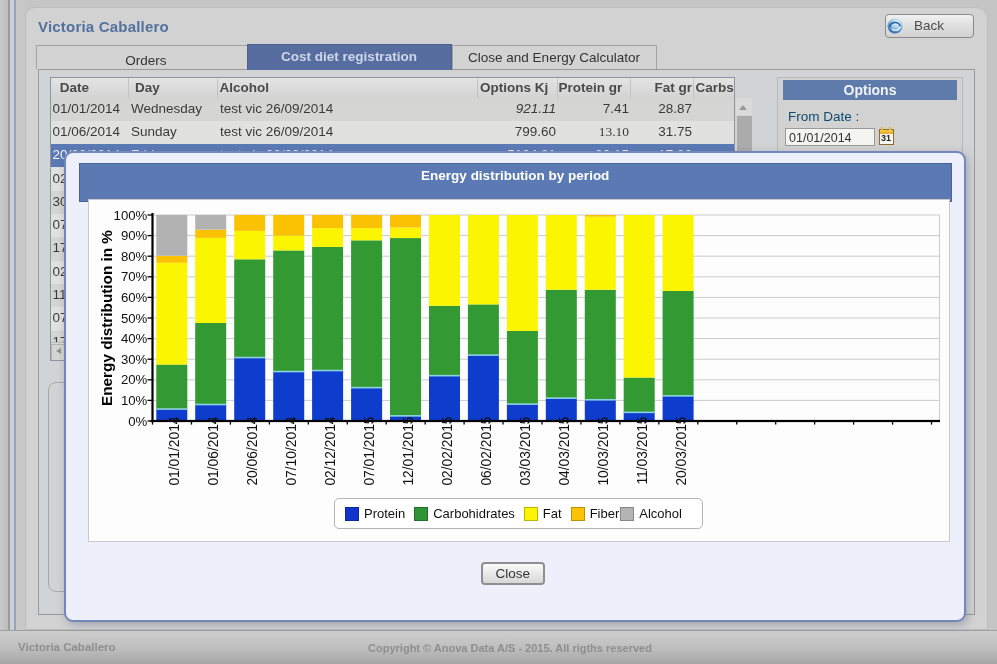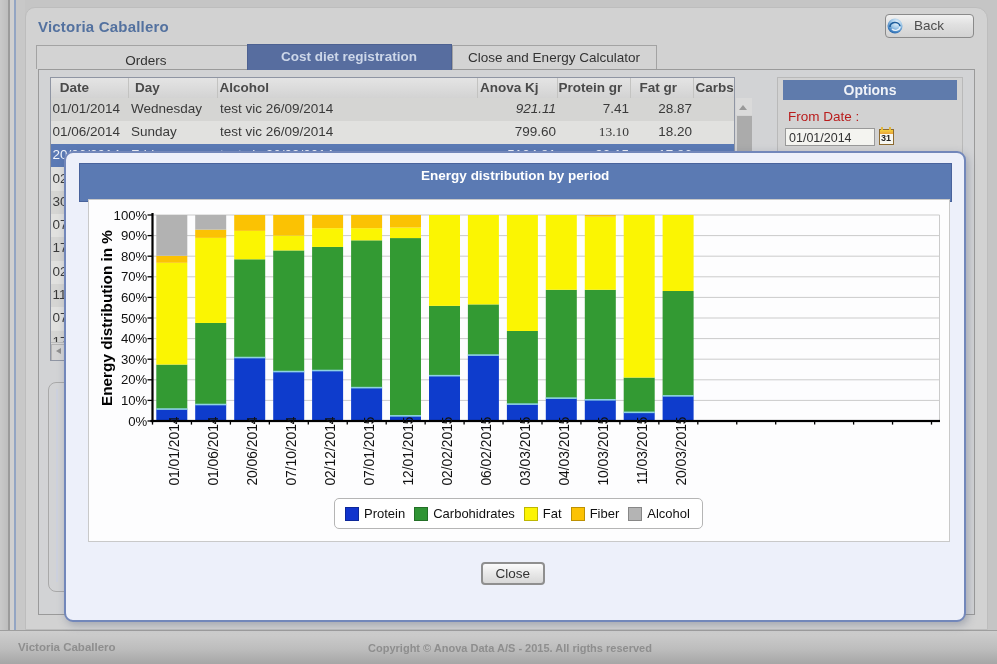--- a/index.html
+++ b/index.html
@@ -46,23 +46,23 @@
 <div class="abs" style="left:246.5px;top:44px;width:205px;height:25.5px;box-sizing:border-box;background:#576d9f;border:1px solid #4d6191;border-bottom:none;
      text-align:center;font-size:13.5px;font-weight:bold;color:#cdd7e9;padding-top:4px;">Cost diet registration</div>
 
 <div class="abs" style="left:49.5px;top:76.5px;width:683.5px;height:282px;background:#dfdfdd;border:1px solid #8f95a3;box-sizing:content-box;overflow:hidden;font-size:13.5px;">
 
   <div style="position:absolute;left:0;top:0;width:683.5px;height:21px;background:linear-gradient(#e4e4e4,#d2d2d2);border-bottom:1px solid #b5b5b5;
        font-weight:bold;color:#4a4a4a;font-size:13.5px;">
     <span style="position:absolute;left:9.2px;top:2.5px;">Date</span>
     <span style="position:absolute;left:84.4px;top:2.5px;">Day</span>
     <span style="position:absolute;left:168.9px;top:2.5px;">Alcohol</span>
-    <span style="position:absolute;left:429.4px;top:2.5px;">Anova Kj</span>
+    <span style="position:absolute;left:429.4px;top:2.5px;">Options Kj</span>
     <span style="position:absolute;left:508.1px;top:2.5px;">Protein gr</span>
-    <span style="position:absolute;left:589px;top:2.5px;">Fat gr</span>
+    <span style="position:absolute;left:604px;top:2.5px;">Fat gr</span>
     <span style="position:absolute;left:645px;top:2.5px;white-space:nowrap;">Carbs gr</span>
     <span style="position:absolute;left:77px;top:0;width:1px;height:21px;background:#c3c3c1;"></span>
     <span style="position:absolute;left:166.1px;top:0;width:1px;height:21px;background:#c3c3c1;"></span>
     <span style="position:absolute;left:426.7px;top:0;width:1px;height:21px;background:#c3c3c1;"></span>
     <span style="position:absolute;left:506.7px;top:0;width:1px;height:21px;background:#c3c3c1;"></span>
     <span style="position:absolute;left:579.8px;top:0;width:1px;height:21px;background:#c3c3c1;"></span>
     <span style="position:absolute;left:642px;top:0;width:1px;height:21px;background:#c3c3c1;"></span>
   </div>
   <div style="position:absolute;left:0;top:20.0px;width:683.5px;height:23.3px;background:#d5d5d3;color:#3a3a3a;">
       <span style="position:absolute;left:2px;top:3.2px;white-space:nowrap;">01/01/2014</span>
@@ -71,21 +71,21 @@
       <span style="position:absolute;right:178px;top:3.2px;font-style:italic;">921.11</span>
       <span style="position:absolute;right:105px;top:3.2px;">7.41</span>
       <span style="position:absolute;right:42px;top:3.2px;">28.87</span>
     </div>
 <div style="position:absolute;left:0;top:43.3px;width:683.5px;height:23.3px;background:#e1e1df;color:#3a3a3a;">
       <span style="position:absolute;left:2px;top:3.2px;white-space:nowrap;">01/06/2014</span>
       <span style="position:absolute;left:80.5px;top:3.2px;white-space:nowrap;">Sunday</span>
       <span style="position:absolute;left:169.5px;top:3.2px;white-space:nowrap;">test vic 26/09/2014</span>
       <span style="position:absolute;right:178px;top:3.2px;">799.60</span>
       <span style="position:absolute;right:105px;top:3.2px;font-family:Liberation Serif, serif;">13.10</span>
-      <span style="position:absolute;right:42px;top:3.2px;">18.20</span>
+      <span style="position:absolute;right:42px;top:3.2px;">31.75</span>
     </div>
 <div style="position:absolute;left:0;top:66.6px;width:683.5px;height:23.3px;background:#5b7ab5;color:#f2f5fb;">
       <span style="position:absolute;left:2px;top:3.2px;white-space:nowrap;">20/06/2014</span>
       <span style="position:absolute;left:80.5px;top:3.2px;white-space:nowrap;">Friday</span>
       <span style="position:absolute;left:169.5px;top:3.2px;white-space:nowrap;">test vic 26/09/2014</span>
       <span style="position:absolute;right:178px;top:3.2px;">5124.81</span>
       <span style="position:absolute;right:105px;top:3.2px;">92.15</span>
       <span style="position:absolute;right:42px;top:3.2px;">17.86</span>
     </div>
 <div style="position:absolute;left:0;top:89.9px;width:683.5px;height:23.3px;background:#e1e1df;color:#3a3a3a;">
@@ -166,21 +166,21 @@
   </div>
   <div style="position:absolute;left:0.5px;top:18px;width:15px;height:120px;background:#ababab;"></div>
 </div>
 
 <div class="abs" style="left:48px;top:381.5px;width:682px;height:210.5px;border:1px solid #a9a9a9;border-radius:8px;box-sizing:border-box;"></div>
 <div class="abs" style="left:55.5px;top:389px;width:2.5px;height:193px;background:#cdd1de;"></div>
 
 <div class="abs" style="left:777px;top:76.5px;width:186px;height:500px;border:1px solid #b9b9b9;box-sizing:border-box;background:#d2d2d2;"></div>
 <div class="abs" style="left:783px;top:80px;width:174px;height:20px;background:#5f7bac;color:#f0f3f8;font-weight:bold;font-size:14px;
      text-align:center;padding-top:1.5px;box-sizing:border-box;">Options</div>
-<div class="abs" style="left:788px;top:108.5px;font-size:13.5px;color:#b91c1c;">From Date :</div>
+<div class="abs" style="left:788px;top:108.5px;font-size:13.5px;color:#0c4a6e;">From Date :</div>
 <div class="abs" style="left:785px;top:127.5px;width:90px;height:18px;background:#f4f4f0;border:1px solid #999;box-sizing:border-box;
      font-size:12.5px;color:#333;padding:2px 0 0 3px;">01/01/2014</div>
 <div class="abs" style="left:878.5px;top:128.5px;width:15px;height:16px;border:1px solid #8c6a30;box-sizing:border-box;background:#f7f7f1;">
   <div style="position:absolute;left:0;top:0;width:13px;height:4px;background:linear-gradient(#f4d03c,#e8a33d);"></div>
   <div style="position:absolute;left:1px;top:-3px;width:2px;height:3px;background:#e5b93c;"></div>
   <div style="position:absolute;left:9px;top:-3px;width:2px;height:3px;background:#e5b93c;"></div>
   <div style="position:absolute;left:0;top:3.5px;width:13px;text-align:center;font-size:9px;font-weight:bold;color:#222;">31</div>
 </div>
 
 <div class="abs" style="left:0;top:629.5px;width:997px;height:34.5px;background:linear-gradient(#cecece,#bdbdbd 55%,#a6a6a6);border-top:1px solid #9e9e9e;box-sizing:border-box;"></div>
@@ -337,20 +337,20 @@
 
   <div style="position:absolute;left:245px;top:298.5px;width:369px;height:31px;box-sizing:border-box;background:#fff;border:1px solid #b5b5b5;border-radius:5px;
        display:flex;align-items:center;padding:0 0 0 10px;font-size:13px;color:#111;">
     <div style="width:14px;height:14px;background:#1134cd;box-shadow:inset 0 0 0 1px rgba(0,0,0,0.25);margin-right:5px;"></div>
       <div style="margin-right:9px;">Protein</div>
       <div style="width:14px;height:14px;background:#2f9434;box-shadow:inset 0 0 0 1px rgba(0,0,0,0.25);margin-right:5px;"></div>
       <div style="margin-right:9px;">Carbohidrates</div>
       <div style="width:14px;height:14px;background:#fcf403;box-shadow:inset 0 0 0 1px rgba(0,0,0,0.25);margin-right:5px;"></div>
       <div style="margin-right:9px;">Fat</div>
       <div style="width:14px;height:14px;background:#fcc203;box-shadow:inset 0 0 0 1px rgba(0,0,0,0.25);margin-right:5px;"></div>
-      <div style="margin-right:9px;">Fiber</div>
+      <div style="margin-right:1px;">Fiber</div>
       <div style="width:14px;height:14px;background:#b4b4b4;box-shadow:inset 0 0 0 1px rgba(0,0,0,0.25);margin-right:5px;"></div>
       <div style="margin-right:9px;">Alcohol</div>
   </div>
 </div>
 
 <div class="abs" style="left:481px;top:561.5px;width:63.5px;height:23.5px;box-sizing:border-box;border:2px solid #8f8f8f;border-radius:4px;
      background:linear-gradient(#fbfbfb,#eaeaea 45%,#d8d8d8);text-align:center;font-size:13.5px;color:#333;padding-top:2.5px;">Close</div>
 
 </body></html>

